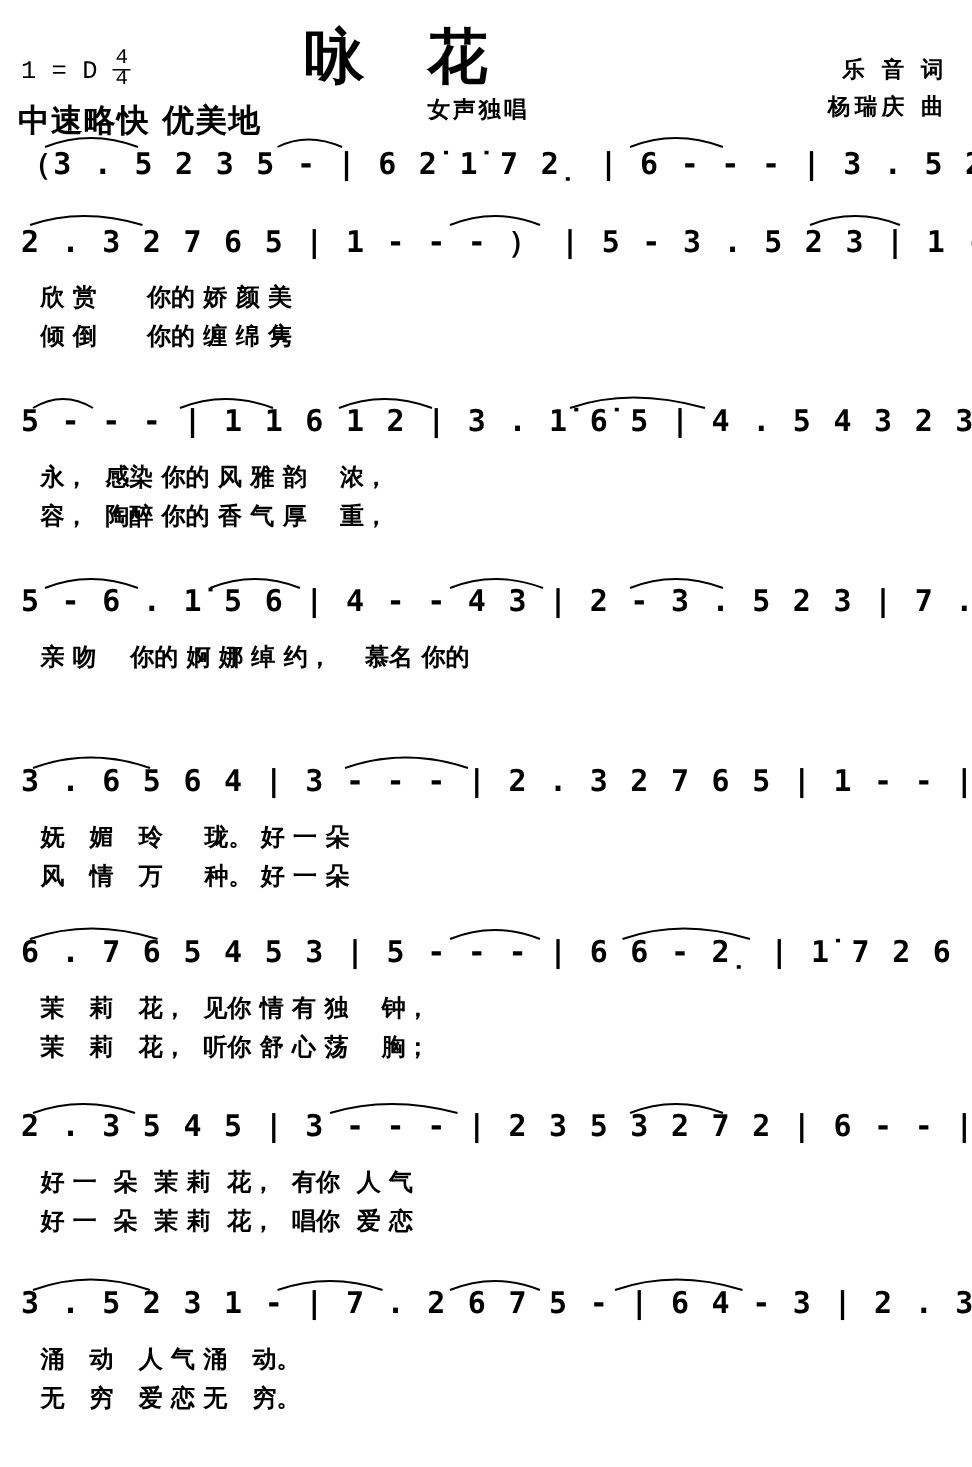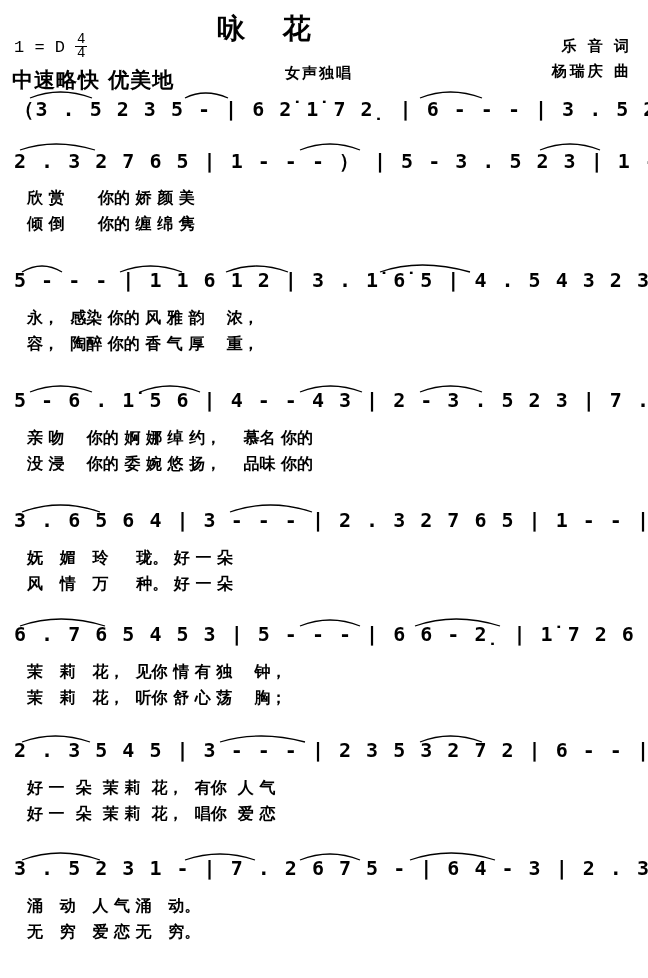--- a/index.html
+++ b/index.html
@@ -12,21 +12,21 @@
     overflow:hidden;
   }
   .sheet{position:relative;width:648px;height:978px;}
 
   
   .title{
     position:absolute;left:0;top:10px;width:528px;
     text-align:center;
     font-family:"DejaVu Sans", sans-serif;
     font-weight:bold;
-    font-size:28px;
+    font-size:40px;
     letter-spacing:14px;
     text-indent:14px;
   }
   .keysig{
     position:absolute;left:14px;top:34px;
     font-size:17px;
     font-family:Liberation Mono, monospace;
   }
   .keysig .frac{
     display:inline-block;
@@ -131,21 +131,20 @@
 
   <div class="row" style="top:268px;">
     <div class="notes"><span class="mono">5 - - - | 1 1 6 1 2 | 3 . 1̇ 6̇ 5 | 4 . 5 4 3 2 3 | 5 - -</span></div>
     <div class="lyric"><span class="mono">永，  感染 你的 风 雅 韵    浓，</span></div>
     <div class="lyric"><span class="mono">容，  陶醉 你的 香 气 厚    重，</span></div>
   </div>
 
   <div class="row" style="top:388px;">
     <div class="notes"><span class="mono">5 - 6 . 1̇ 5 6 | 4 - - 4 3 | 2 - 3 . 5 2 3 | 7 . 5 6 - | 0 5 6 1 2</span></div>
     <div class="lyric"><span class="mono">亲 吻    你的 婀 娜 绰 约，    慕名 你的</span></div>
-    <div class="lyric"><span class="mono">没 浸    你的 委 婉 悠 扬，    品味 你的</span></div>
   </div>
 
   <div class="row" style="top:508px;">
     <div class="notes"><span class="mono">3 . 6 5 6 4 | 3 - - - | 2 . 3 2 7 6 5 | 1 - - | 5 - 6 | 1̇ - - 7</span></div>
     <div class="lyric"><span class="mono">妩   媚   玲     珑。 好 一 朵</span></div>
     <div class="lyric"><span class="mono">风   情   万     种。 好 一 朵</span></div>
   </div>
 
   <div class="row" style="top:622px;">
     <div class="notes"><span class="mono">6 . 7 6 5 4 5 3 | 5 - - - | 6 6 - 2̣ | 1̇ 7 2 6 - | 5 0 4 3 2 3 5 | 2 - - -</span></div>

